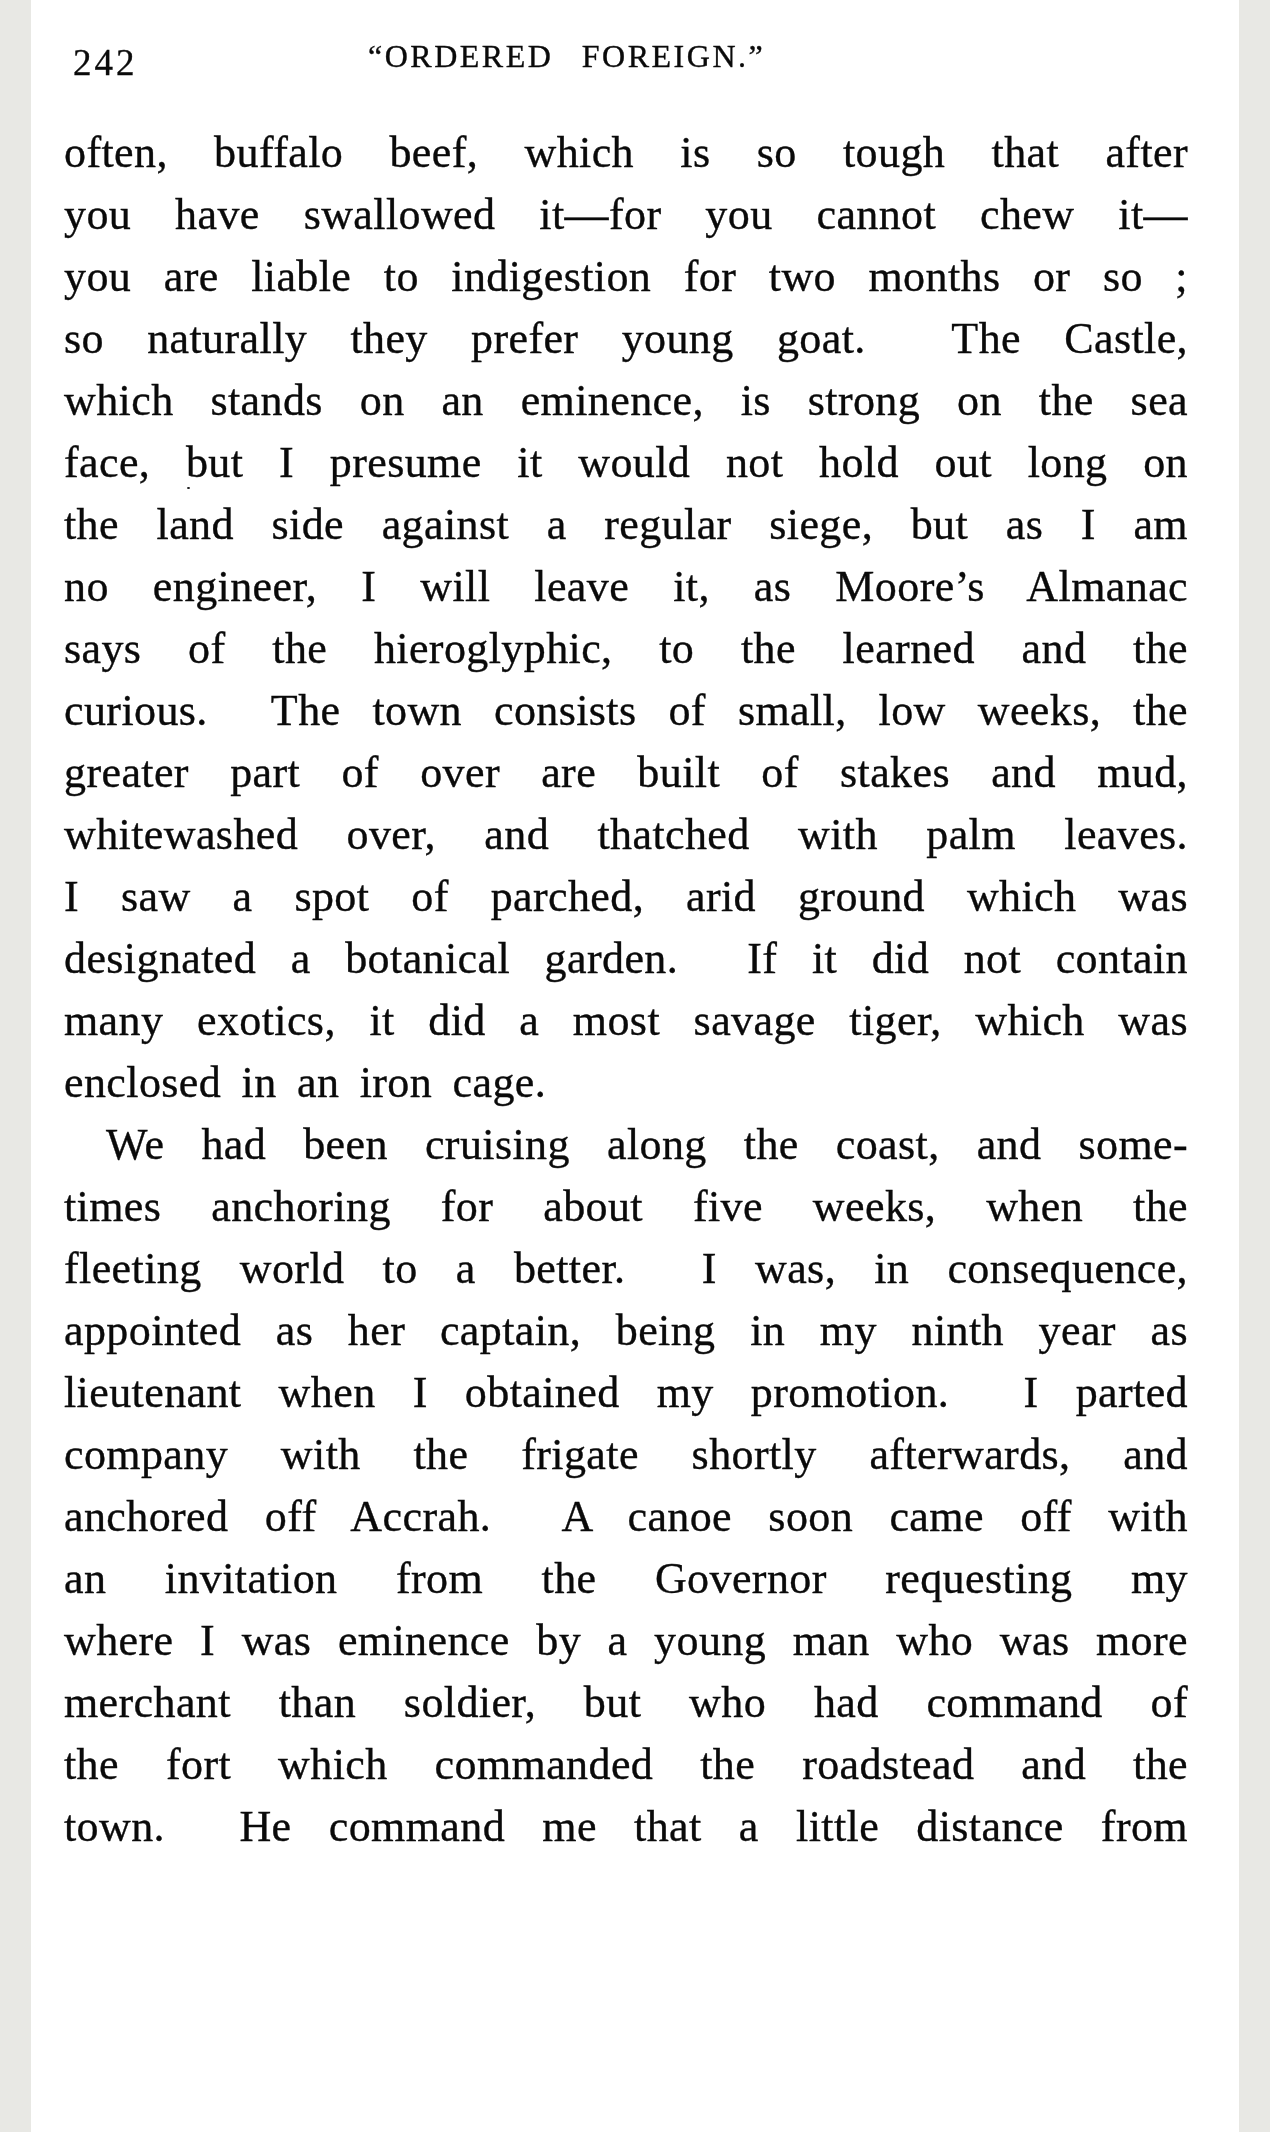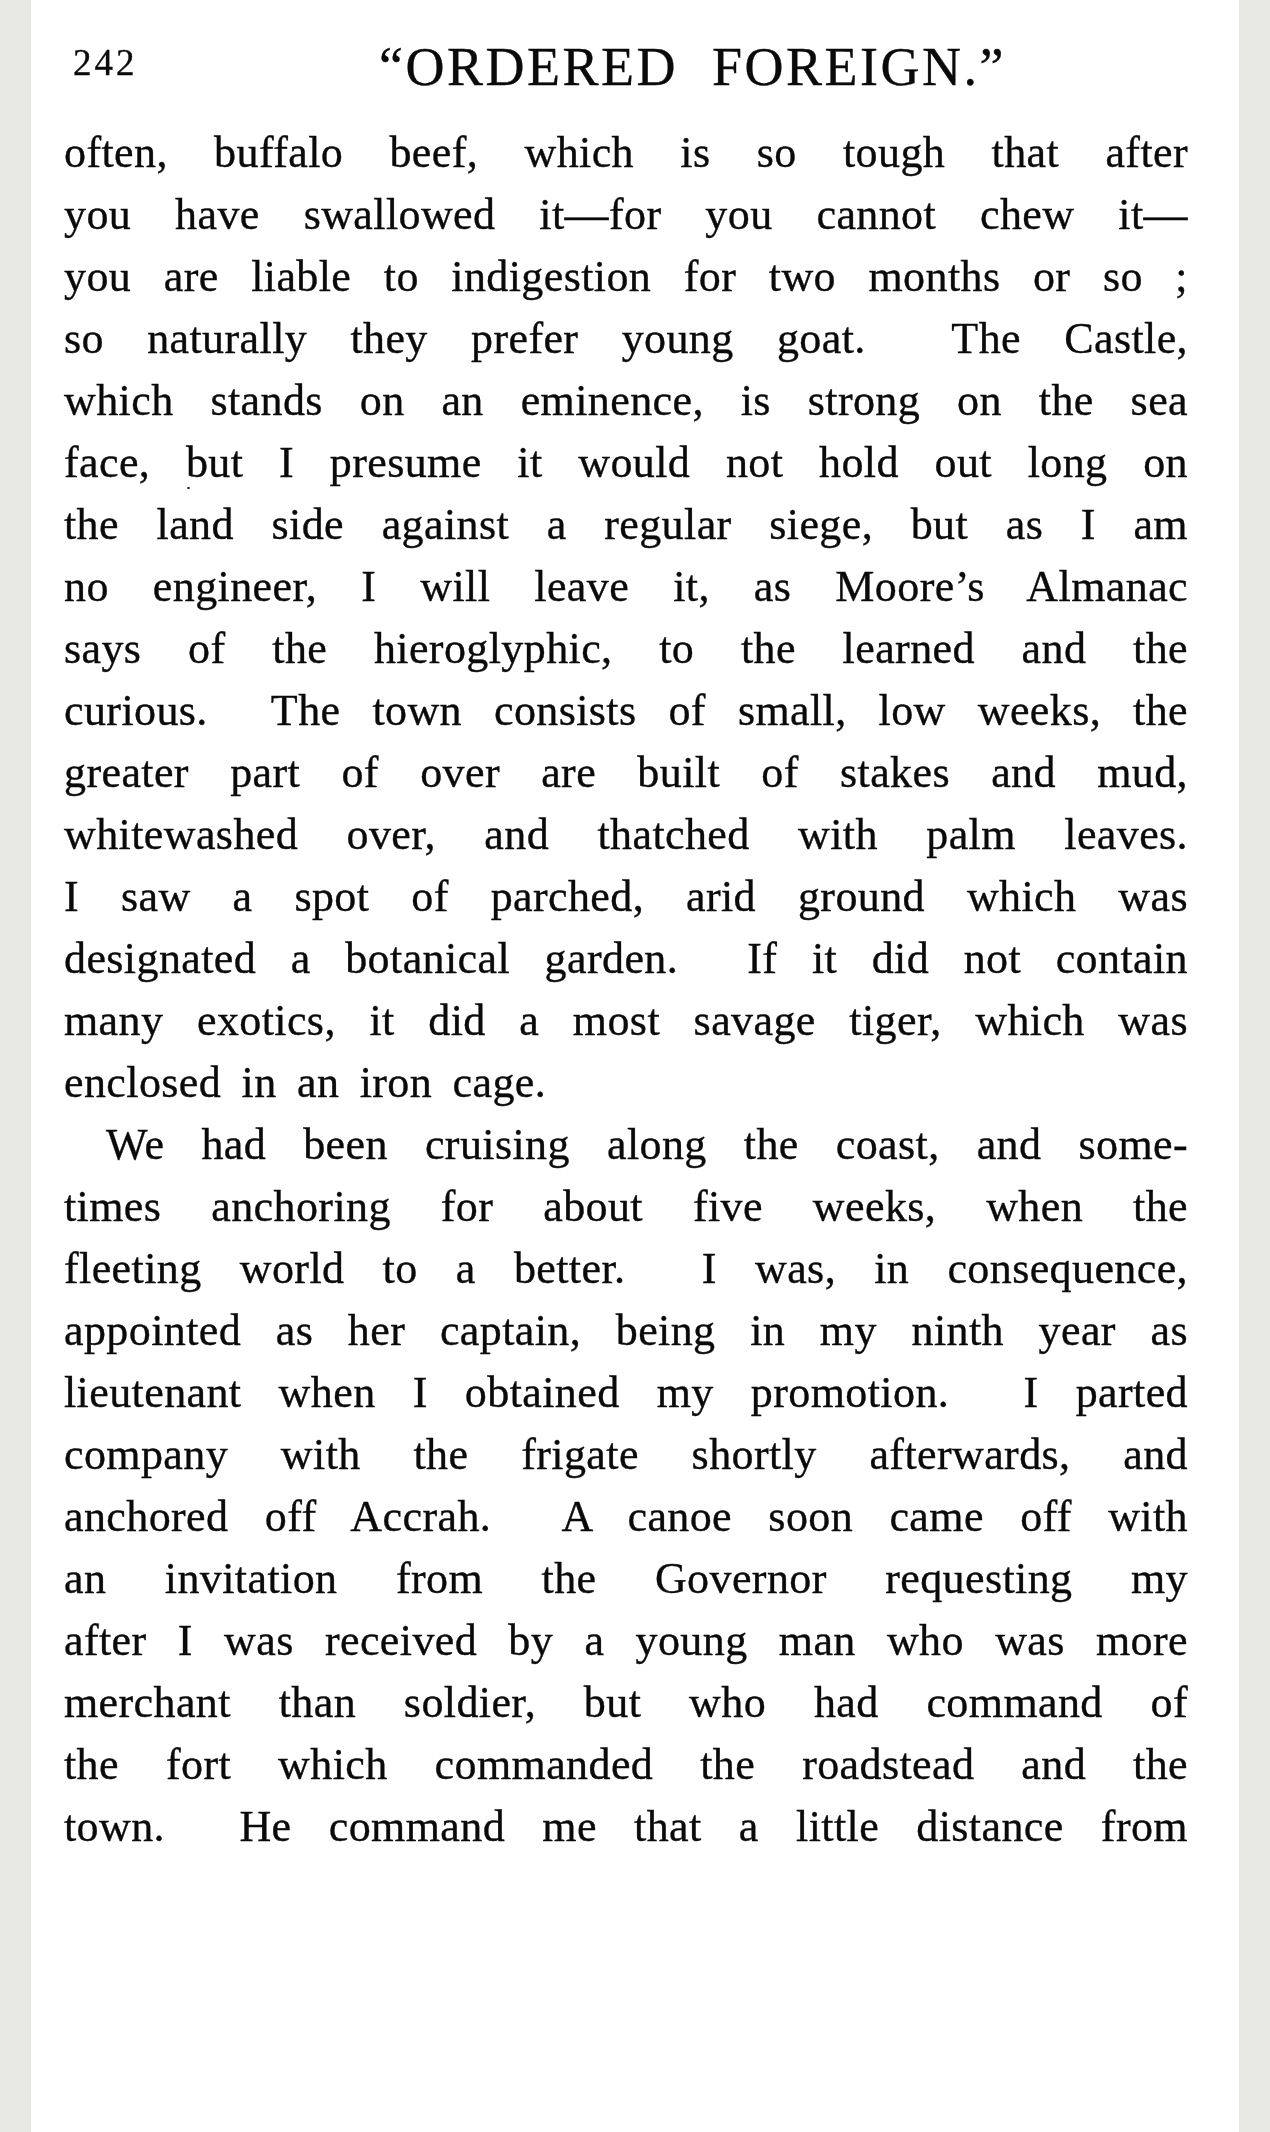--- a/index.html
+++ b/index.html
@@ -18,23 +18,23 @@
   .folio {
     position: absolute;
     left: 42px;
     top: 44px;
     font-size: 37px;
     line-height: 1;
     letter-spacing: 3px;
   }
   .running-title {
     position: absolute;
-    left: 348px;
+    left: 337px;
     top: 40px;
-    font-size: 54px;
+    font-size: 32px;
     line-height: 1;
     letter-spacing: 2.5px;
     word-spacing: 18px;
     white-space: nowrap;
   }
   .text-block {
     position: absolute;
     left: 33px;
     top: 122px;
     width: 1124px;
@@ -87,21 +87,21 @@
     <div class="line">many exotics, it did a most savage tiger, which was</div>
     <div class="line para-end">enclosed in an iron cage.</div>
     <div class="line indent">We had been cruising along the coast, and some-</div>
     <div class="line">times anchoring for about five weeks, when the</div>
     <div class="line">fleeting world to a better.  I was, in consequence,</div>
     <div class="line">appointed as her captain, being in my ninth year as</div>
     <div class="line">lieutenant when I obtained my promotion.  I parted</div>
     <div class="line">company with the frigate shortly afterwards, and</div>
     <div class="line">anchored off Accrah.  A canoe soon came off with</div>
     <div class="line">an invitation from the Governor requesting my</div>
-    <div class="line">after I was received by a young man who was more</div>
+    <div class="line">where I was eminence by a young man who was more</div>
     <div class="line">merchant than soldier, but who had command of</div>
     <div class="line">the fort which commanded the roadstead and the</div>
     <div class="line">town.  He command me that a little distance from</div>
   </div>
 
   <div class="speck" style="left:1257px; top:78px;  width:3px; height:3px;"></div>
   <div class="speck" style="left:1263px; top:96px;  width:2px; height:4px;"></div>
   <div class="speck" style="left:1251px; top:118px; width:3px; height:3px;"></div>
   <div class="speck" style="left:1260px; top:138px; width:4px; height:5px;"></div>
   <div class="speck" style="left:1248px; top:158px; width:5px; height:4px;"></div>

